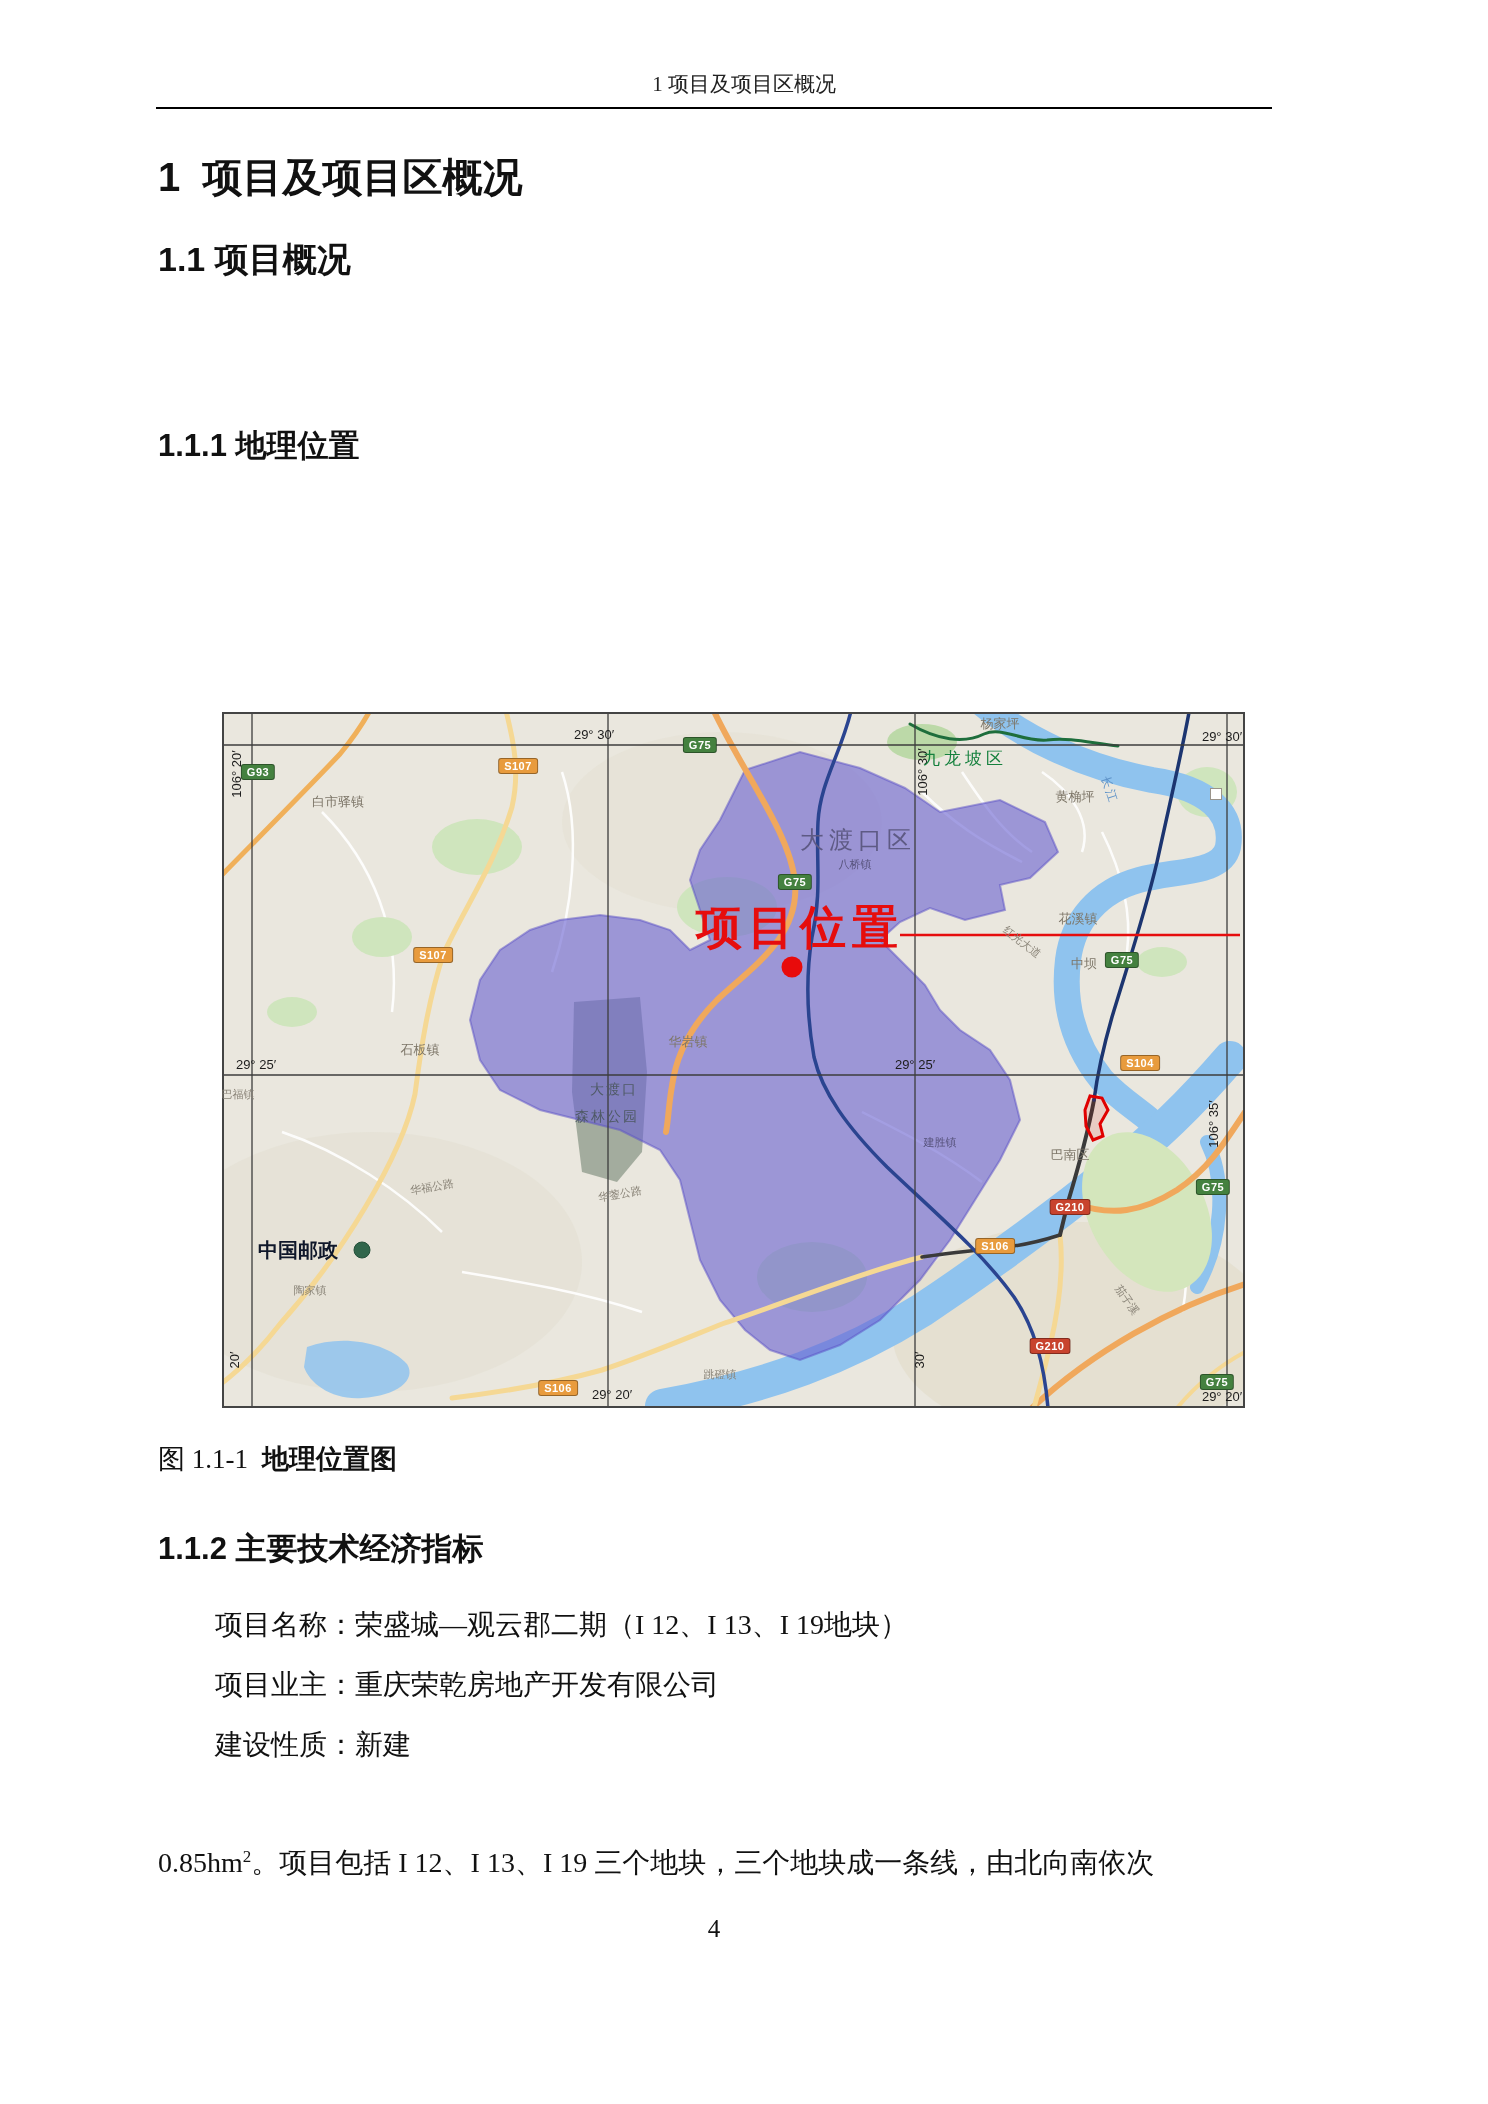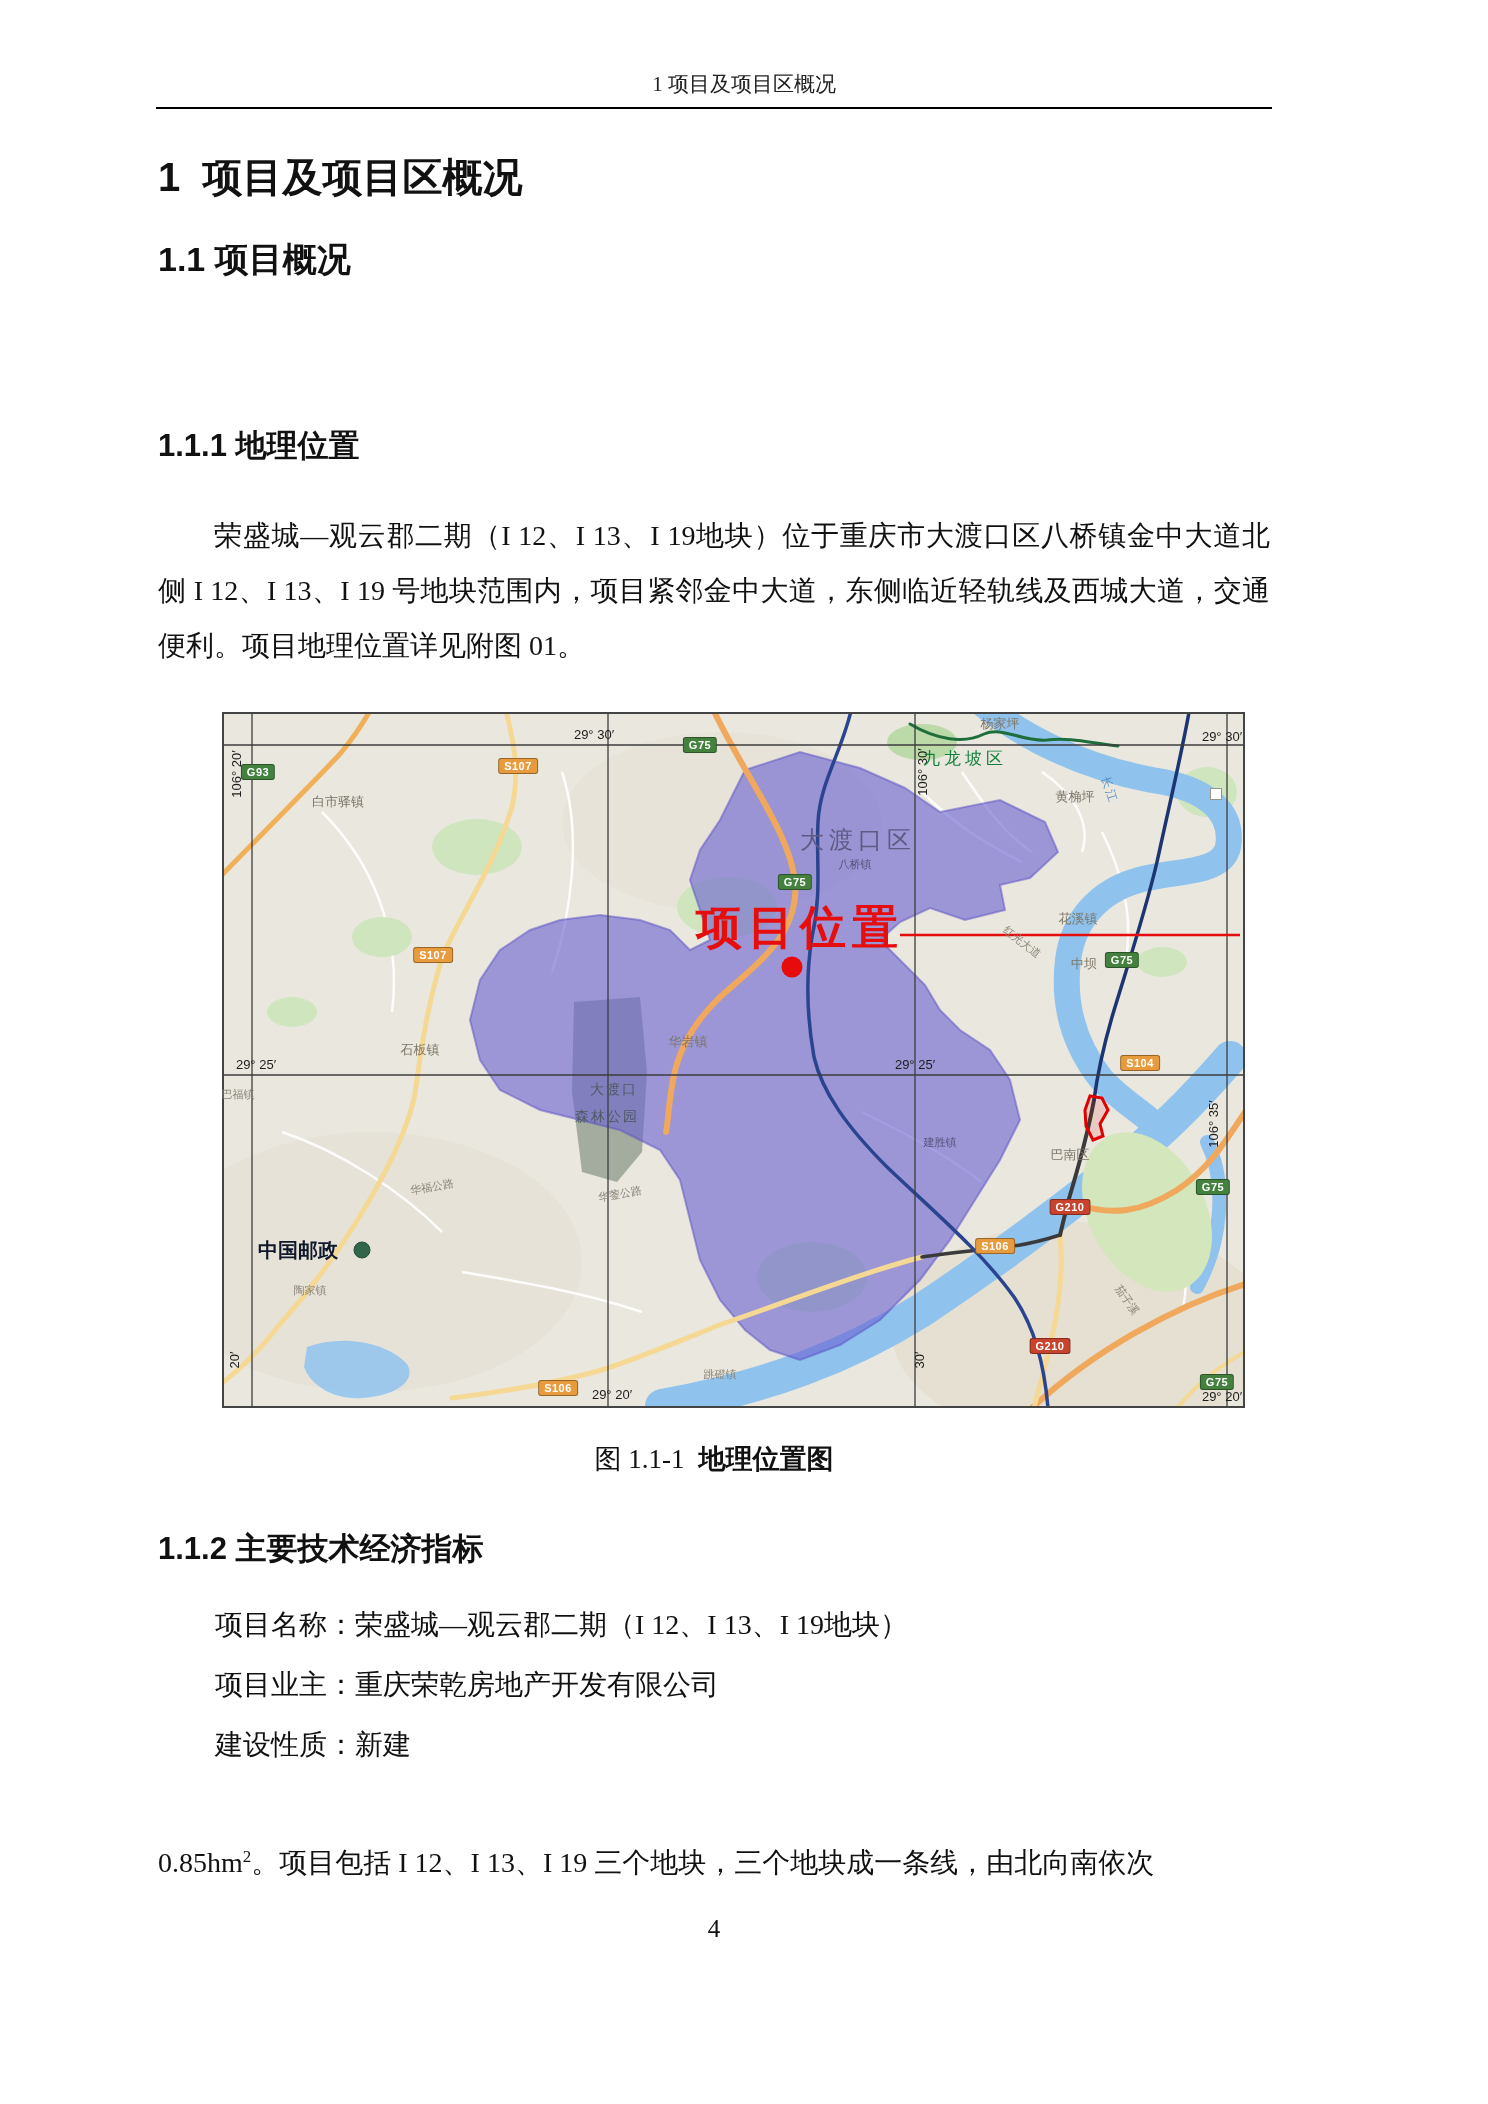--- a/index.html
+++ b/index.html
@@ -11,21 +11,21 @@
   .h1{position:absolute;left:158px;top:150px;font-family:"Liberation Sans",sans-serif;
       font-weight:bold;font-size:40px;white-space:pre;}
   .h2{position:absolute;left:158px;top:237px;font-family:"Liberation Sans",sans-serif;
       font-weight:bold;font-size:34px;white-space:pre;}
   .h3{position:absolute;left:158px;font-family:"Liberation Sans",sans-serif;
       font-weight:bold;font-size:31px;white-space:pre;}
   .para{position:absolute;left:158px;top:508px;width:1112px;font-size:28px;line-height:55px;
       text-align:justify;text-indent:2em;}
   .figure{position:absolute;left:222px;top:712px;width:1023px;height:696px;}
   .figure svg{position:absolute;left:0;top:0;}
-  .caption{position:absolute;top:1441px;left:158px;width:1112px;text-align:center;font-size:27px;}
+  .caption{position:absolute;top:1441px;left:158px;width:1112px;font-size:27px;}
   .caption .cap-title{font-family:"Liberation Sans",sans-serif;font-weight:bold;margin-left:14px;}
   .ind{position:absolute;font-size:28px;white-space:nowrap;}
   .ind sup{font-size:17px;}
   .pagenum{position:absolute;top:1915px;left:158px;width:1112px;text-align:center;font-size:25px;}
 
   
   .ml{position:absolute;transform:translate(-50%,-50%);white-space:nowrap;
       font-family:"Liberation Sans",sans-serif;}
   .lbl{font-size:13px;color:#7d7668;text-align:right;}
   .lbl-sm{font-size:11px;color:#8a8478;}
@@ -58,21 +58,20 @@
 
 <div class="page">
 
   <div class="running-header">1 项目及项目区概况</div>
   <div class="header-rule"></div>
 
   <div class="h1">1  项目及项目区概况</div>
   <div class="h2">1.1 项目概况</div>
   <div class="h3" style="top:425px">1.1.1 地理位置</div>
 
-  <div class="para">荣盛城—观云郡二期（I 12、I 13、I 19地块）位于重庆市大渡口区八桥镇金中大道北侧 I 12、I 13、I 19 号地块范围内，项目紧邻金中大道，东侧临近轻轨线及西城大道，交通便利。项目地理位置详见附图 01。</div>
 
   <div class="figure">
     <svg width="1023" height="696" viewBox="0 0 1023 696">
 
       <rect x="0" y="0" width="1023" height="696" fill="#eae7de"></rect>
       <ellipse cx="150" cy="550" rx="210" ry="130" fill="#e3e0d2" opacity="0.6"></ellipse>
       <ellipse cx="860" cy="620" rx="190" ry="110" fill="#e0dbc6" opacity="0.55"></ellipse>
       <ellipse cx="500" cy="110" rx="160" ry="90" fill="#e4e1d4" opacity="0.6"></ellipse>
 
       <g stroke="#ffffff" stroke-width="2.5" fill="none" opacity="0.9">

